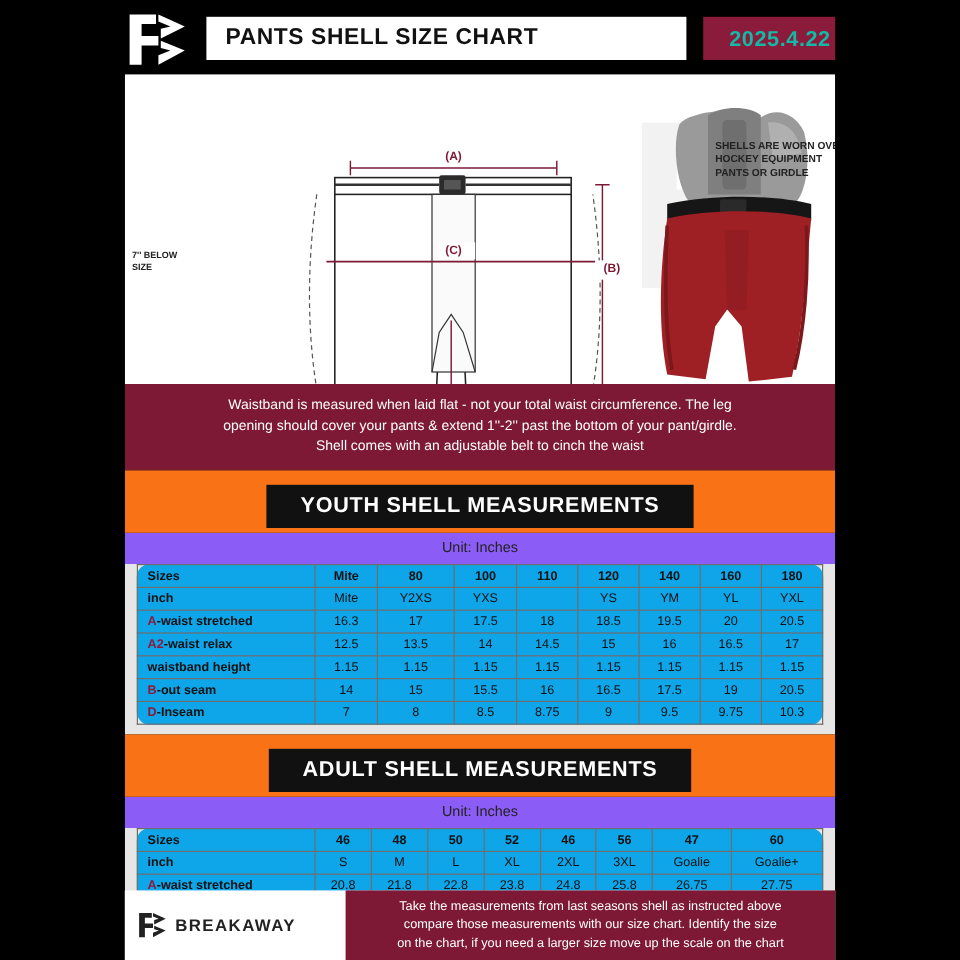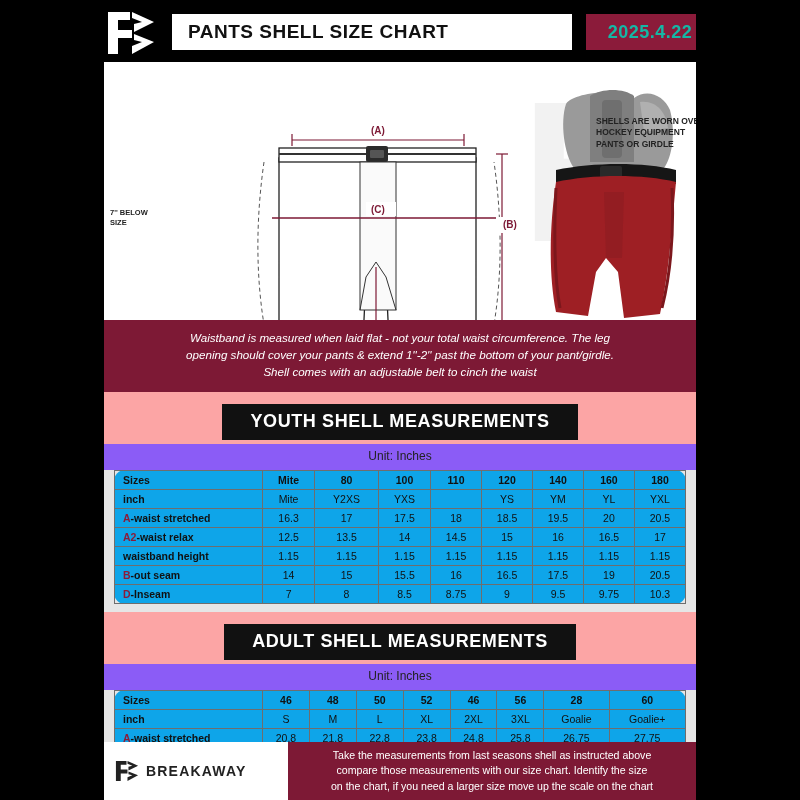--- a/index.html
+++ b/index.html
@@ -42,26 +42,26 @@
   .svgwrap { position:absolute; inset:0; }
   .note {
     position:absolute; left:492px; top:54px; width:110px;
     font-size:8.5px; line-height:1.35; font-weight:bold; color:#222;
   }
 
   
   .banner {
     margin:0 104px; background:#7d1935; color:#fff;
     padding:10px 18px 12px; text-align:center;
-    font-size:11.6px; line-height:1.45;font-style:italic;
+    font-size:11.6px; line-height:1.45;
   }
 
   
   .section-wrap {
-    margin:0 104px; background:#fca5a5; padding:12px 0 4px; text-align:center;
+    margin:0 104px; background:#f97316; padding:12px 0 4px; text-align:center;
     position:relative;
   }
   .section-pill {
     display:inline-block; background:#111; color:#fff;
     font-size:18px; font-weight:bold; letter-spacing:.6px;
     padding:7px 28px 8px;
   }
   .unit {
     margin:0 104px; background:#8b5cf6; text-align:center;
     font-size:12px; padding:5px 0 7px; color:#222;
@@ -291,21 +291,21 @@
     <table>
       <thead>
         <tr>
           <th class="rowlabel">Sizes</th>
           <th>46</th>
           <th>48</th>
           <th>50</th>
           <th>52</th>
           <th>46</th>
           <th>56</th>
-          <th>28</th>
+          <th>47</th>
           <th>60</th>
         </tr>
       </thead>
       <tbody>
         <tr>
           <td class="rowlabel"><span class="ltr"></span><span>inch</span></td>
           <td>S</td>
           <td>M</td>
           <td>L</td>
           <td>XL</td>

